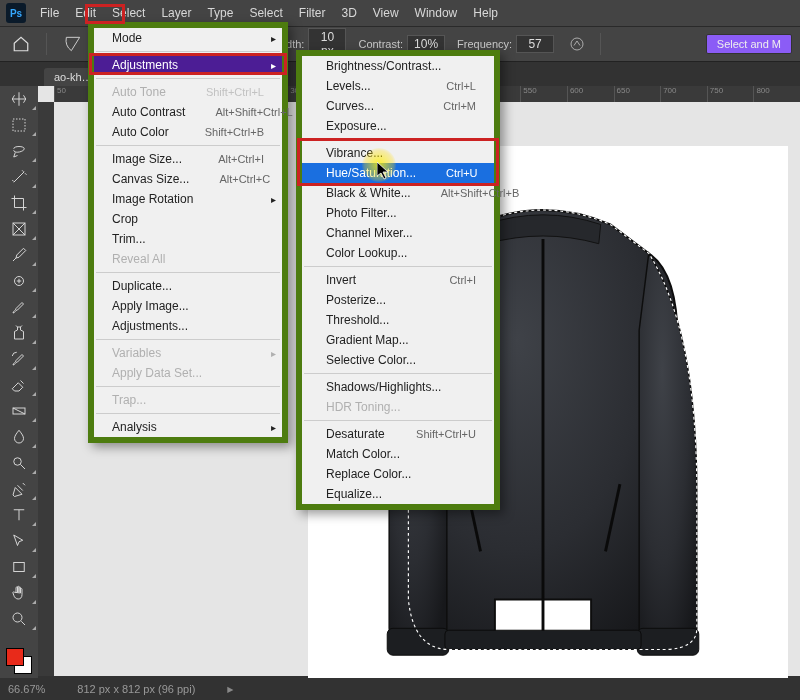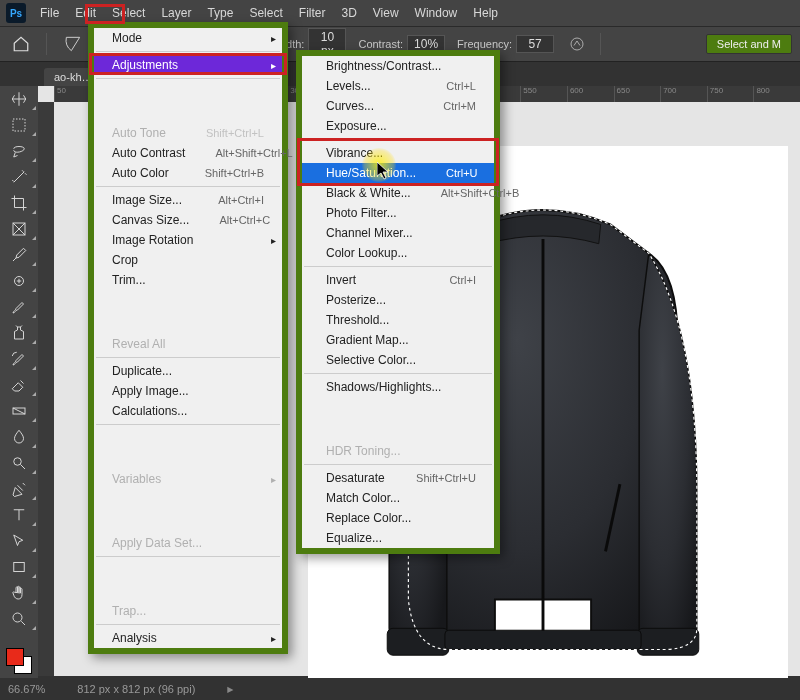--- a/index.html
+++ b/index.html
@@ -13,21 +13,21 @@
   
   .optbar { display: flex; align-items: center; height: 36px; background: #444; border-top:1px solid #2a2a2a; border-bottom:1px solid #222; padding: 0 8px; gap: 12px; font-size:11px; color:#c8c8c8;}
   .home-icon { width: 26px; height: 26px; display:flex; align-items:center; justify-content:center; }
   .opt-tool { width: 28px; height: 28px; display:flex; align-items:center; justify-content:center; position:relative;}
   .opt-tool svg { stroke:#ccc; fill:none; stroke-width:1.2;}
   .opt-tool .tiny-arrow{position:absolute;right:-6px;bottom:3px;font-size:7px;color:#aaa;}
   .opt-field { display:flex; align-items:center; gap:4px;}
   .opt-input { background:#333; border:1px solid #555; color:#ddd; font-size:12px; padding:1px 4px; width:38px; text-align:center;}
   .opt-check { width:12px; height:12px; background:#222; border:1px solid #666; display:inline-flex; align-items:center; justify-content:center; font-size:9px; color:#ccc; }
   .opt-sep{ width:1px; height:22px; background:#555; }
-  .opt-btn { background:#4d7c0f; border:1px solid #333; color:#eee; padding:3px 10px; font-size:11px; border-radius:2px; margin-left:auto; }
+  .opt-btn { background:#8b5cf6; border:1px solid #333; color:#eee; padding:3px 10px; font-size:11px; border-radius:2px; margin-left:auto; }
   .refine-icon{ width:22px;height:22px;display:flex;align-items:center;justify-content:center;}
 
   
   .tabbar { height:24px; background:#323232; padding-left:44px; display:flex; align-items:flex-end;}
   .tab { background:#444; color:#ddd; font-size:11px; padding:3px 10px; border-top-left-radius:3px; border-top-right-radius:3px; }
 
   
   .toolbox { position:absolute; left:0; top:86px; width:38px; background:#444; display:flex; flex-direction:column; }
   .tool { width:38px; height:26px; display:flex; align-items:center; justify-content:center; position:relative;}
   .tool svg{ stroke:#d8d8d8; fill:none; stroke-width:1.3; }
@@ -47,21 +47,21 @@
   .jacket{ position:absolute; left:40px; top:40px; width:390px; height:500px; }
 
   
   .statusbar{ position:absolute; bottom:0; left:0; right:0; height:22px; background:#323232; color:#999; font-size:11px; display:flex; align-items:center; padding:0 8px; gap:32px;}
   .status-arrow{font-size:8px;color:#888;}
 
   
   .dropdown{ position:absolute; background:#f0f0f0; color:#222; border:6px solid #4d7c0f; box-shadow:4px 4px 10px rgba(0,0,0,0.4); font-size:12px; }
   .dd-row{ display:flex; justify-content:space-between; align-items:center; padding:3px 18px 3px 24px; white-space:nowrap; position:relative; min-height:20px;}
   .dd-row.submenu::after{ content:"▸"; position:absolute; right:6px; font-size:10px;}
-  .dd-row.disabled{ color:#b0b0b0;margin-top:44px;}
+  .dd-row.disabled{ color:#b0b0b0;}
   .dd-sep{ height:1px; background:#ccc; margin:3px 2px;}
   .dd-row .sc{ color:#666; padding-left:30px; font-size:11px;}
   .dd-row.disabled .sc{ color:#c2c2c2;}
   .dd-row.blue{ background:#1a6fe0; color:#fff;}
   .dd-row.blue .sc{ color:#fff;}
   .red-box{ position:absolute; border:3px solid #c22; pointer-events:none; }
   .cursor-highlight{ position:absolute; width:34px; height:34px; border-radius:50%; background: radial-gradient(circle, rgba(255,240,0,0.8) 0%, rgba(255,220,0,0.3) 60%, transparent 75%); pointer-events:none;}
   .cursor-arrow{ position:absolute; pointer-events:none;}
 
   
@@ -346,21 +346,21 @@
   <span>66.67%</span>
   <span>812 px x 812 px (96 ppi)</span>
   <span class="status-arrow">▶</span>
 </div>
 
 <div class="dropdown menu1" id="menu1">
     <div class="dd-row submenu">
       <span>Mode</span>
     </div>
     <div class="dd-sep"></div>
-    <div class="dd-row submenu blue-strip" style="background: #6d28d9; color: rgb(255, 255, 255);">
+    <div class="dd-row submenu blue-strip" style="background: #4c1d95; color: rgb(255, 255, 255);">
       <span>Adjustments</span>
     </div>
     <div class="dd-sep"></div>
     <div class="dd-row disabled">
       <span>Auto Tone</span>
       <span class="sc">Shift+Ctrl+L</span>
     </div>
     <div class="dd-row">
       <span>Auto Contrast</span>
       <span class="sc">Alt+Shift+Ctrl+L</span>
@@ -391,21 +391,21 @@
       <span>Reveal All</span>
     </div>
     <div class="dd-sep"></div>
     <div class="dd-row">
       <span>Duplicate...</span>
     </div>
     <div class="dd-row">
       <span>Apply Image...</span>
     </div>
     <div class="dd-row">
-      <span>Calculations...</span>
+      <span>Adjustments...</span>
     </div>
     <div class="dd-sep"></div>
     <div class="dd-row submenu disabled">
       <span>Variables</span>
     </div>
     <div class="dd-row disabled">
       <span>Apply Data Set...</span>
     </div>
     <div class="dd-sep"></div>
     <div class="dd-row disabled">

